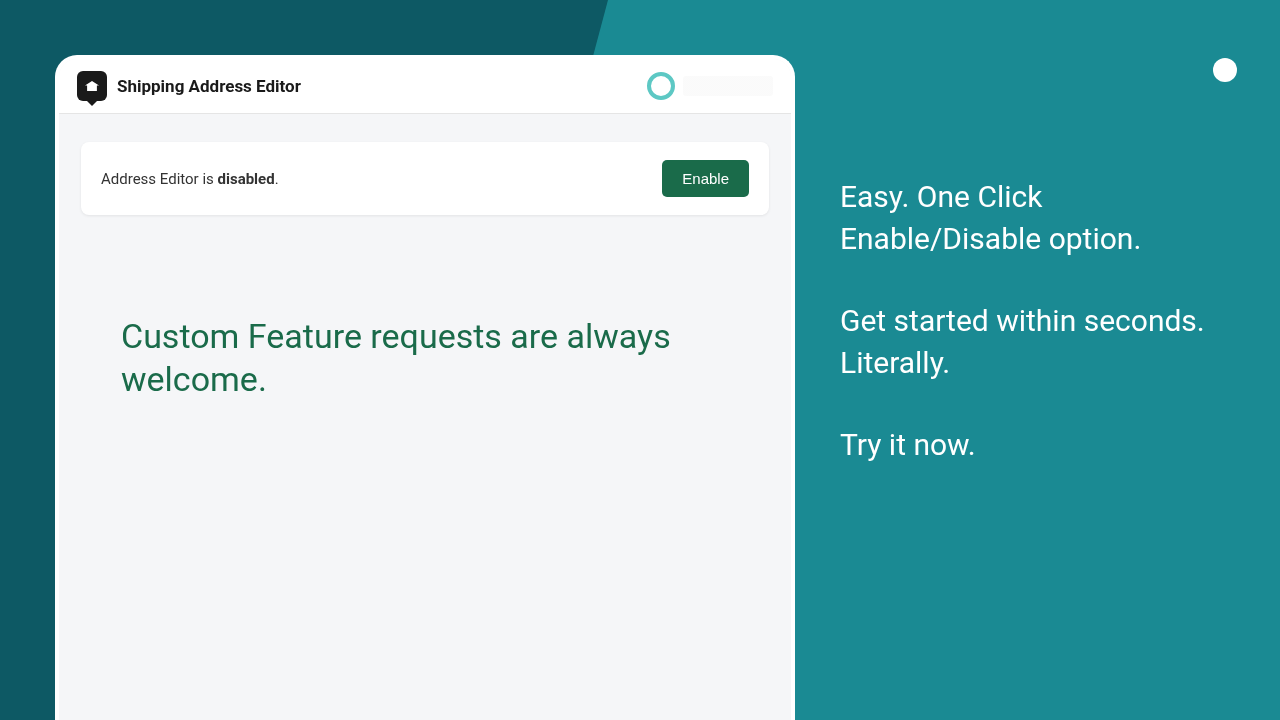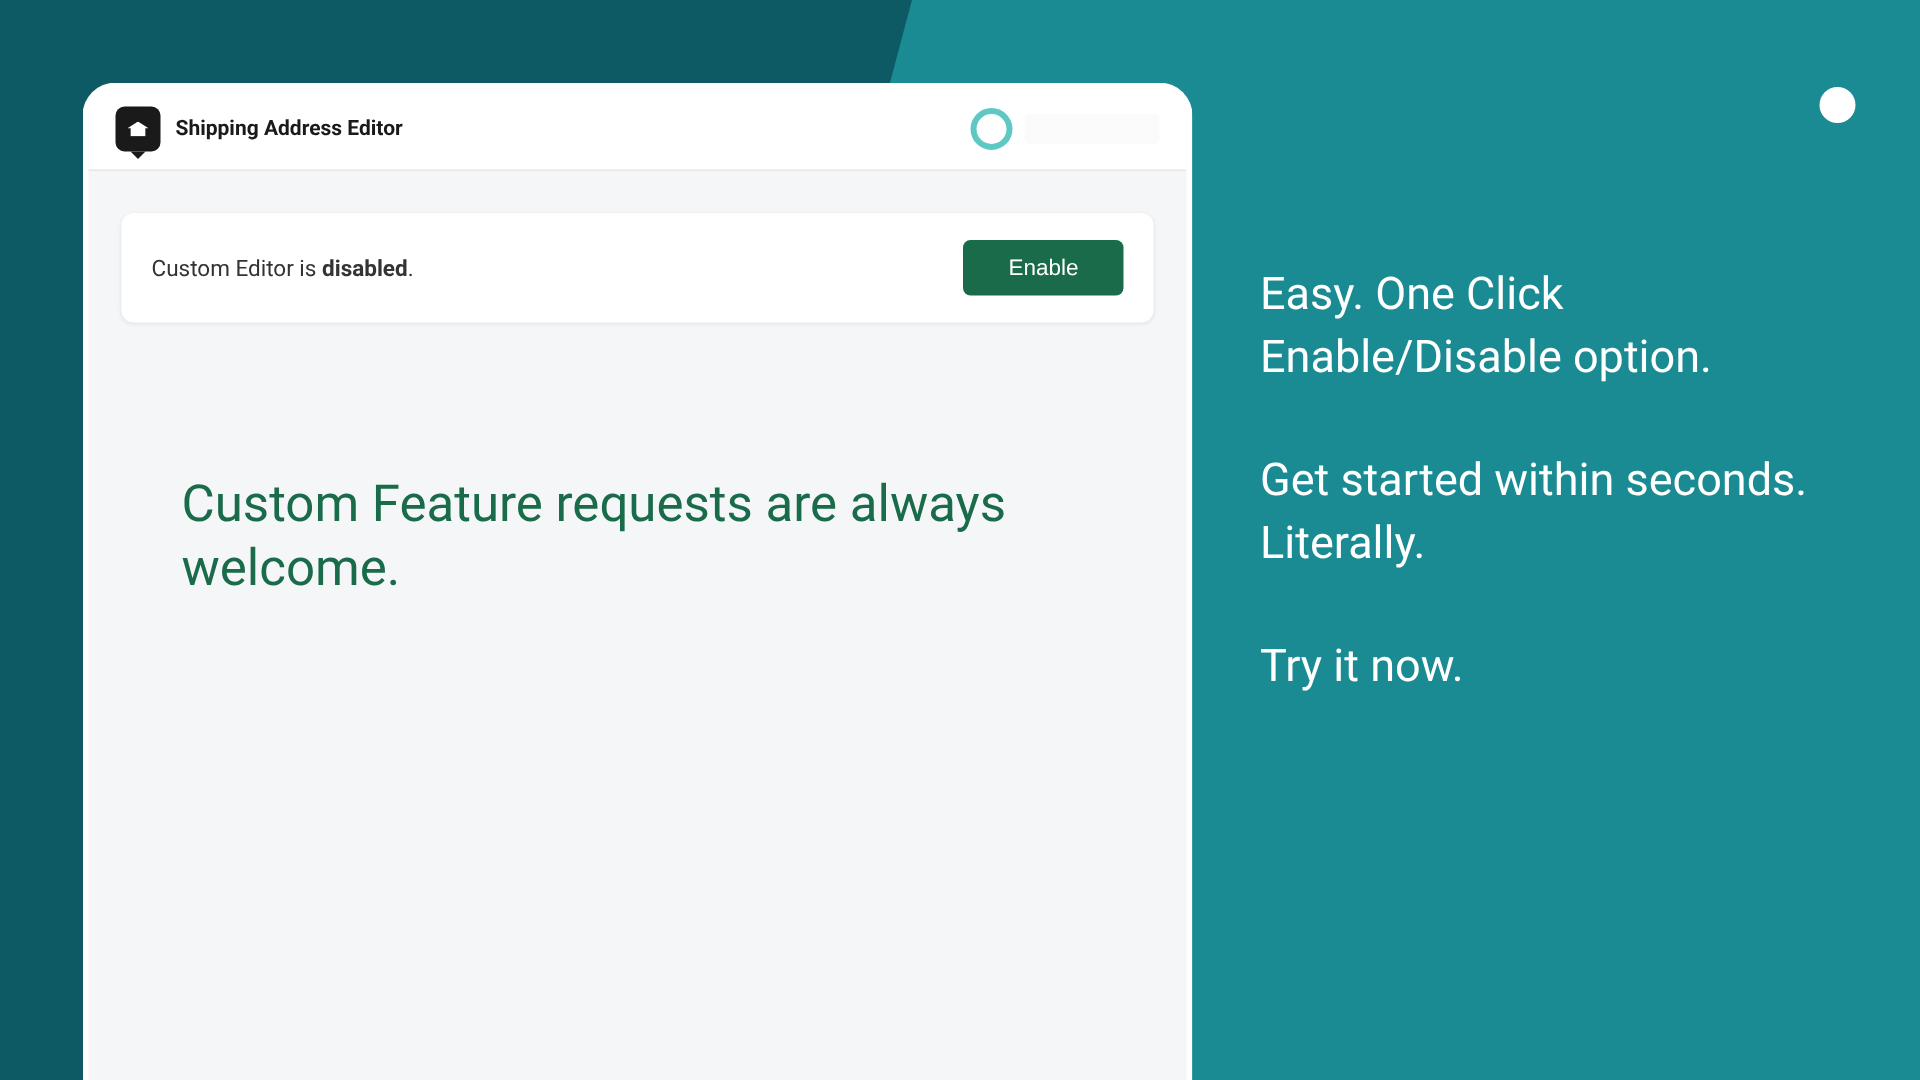--- a/index.html
+++ b/index.html
@@ -82,21 +82,21 @@
       bottom: -5px;
       left: 50%;
       transform: translateX(-50%);
       width: 0;
       height: 0;
       border-left: 5px solid transparent;
       border-right: 5px solid transparent;
       border-top: 5px solid #1a1a1a;
     }
     .app-title {
-      font-size: 14px;
+      font-size: 17px;
       font-weight: 700;
       color: #1a1a1a;
     }
     .app-header-right {
       display: flex;
       align-items: center;
       gap: 8px;
     }
     .avatar-ring {
       width: 28px;
@@ -134,21 +134,21 @@
       color: #333;
     }
     .status-text strong {
       font-weight: 700;
     }
     .enable-button {
       background: #1a6b4a;
       color: white;
       border: none;
       border-radius: 5px;
-      padding: 10px 30px;
+      padding: 10px 20px;
       font-size: 15px;
       font-weight: 500;
       cursor: pointer;
     }
     .promo-text {
       margin-top: 100px;
       padding: 0 40px;
     }
     .promo-text p {
       font-size: 34px;
@@ -184,21 +184,21 @@
       <div class="app-title">Shipping Address Editor</div>
     </div>
     <div class="app-header-right">
       <div class="avatar-ring"></div>
       <div class="avatar-text"></div>
     </div>
   </div>
   <div class="app-content">
     <div class="status-card">
       <div class="status-text">
-        <span>Custom Editor is </span><strong>disabled</strong><span>.</span>
+        <span>Address Editor is </span><strong>disabled</strong><span>.</span>
       </div>
       <button class="enable-button">Enable</button>
     </div>
     <div class="promo-text">
       <p>Custom Feature requests are always welcome.</p>
     </div>
   </div>
 </div>
 
 <div class="sidebar-text">

